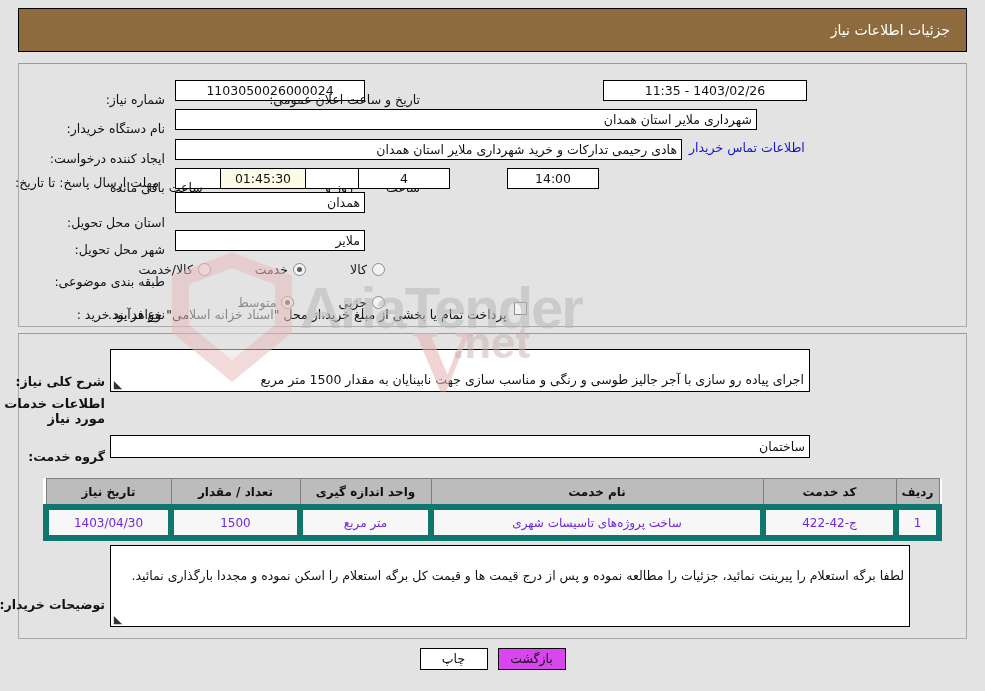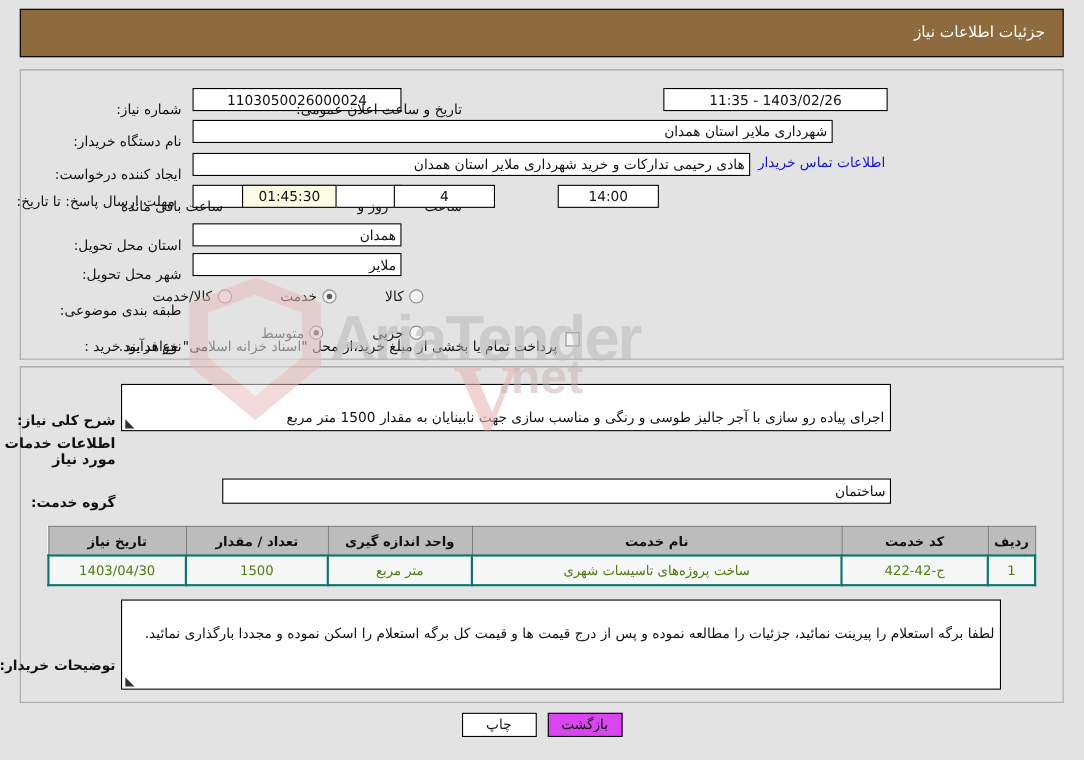--- a/index.html
+++ b/index.html
@@ -234,24 +234,24 @@
     background: #bcbcbc;
     border: 1px solid #7e7e7e;
     font-weight: bold;
     height: 25px;
     color: #111;
     text-align: center;
     padding: 0 3px;
   }
   #items-table td {
     background: #f7f7f7;
-    border: 2px solid #0f766e;
+    border: 6px solid #0f766e;
     height: 25px;
     text-align: center;
-    color: #4d7c0f;
+    color: #6d28d9;
     padding: 0 3px;
   }
 
   
   .footer {
     position: absolute;
     left: 0;
     top: 648px;
     width: 985px;
     display: flex;
@@ -343,21 +343,21 @@
 <div class="row" style="top:168px; left:220px;">
   <div class="field f-center f-cream" style="width:86px;">01:45:30</div>
 </div>
 <div class="row" style="top:168px; left:110px;">
   <span class="lbl">ساعت باقی مانده</span>
 </div>
 
 <div class="row" style="top:203px; right:820px;">
   <span class="lbl">استان محل تحویل:</span>
 </div>
-<div class="row" style="top:203px; right:620px;padding-left:24px;">
+<div class="row" style="top:192px; right:620px;padding-left:24px;">
   <div class="field f-right" style="width:190px;">همدان</div>
 </div>
 
 <div class="row" style="top:230px; right:820px;">
   <span class="lbl">شهر محل تحویل:</span>
 </div>
 <div class="row" style="top:230px; right:620px;">
   <div class="field f-right" style="width:190px;">ملایر</div>
 </div>
 
@@ -407,21 +407,21 @@
 جزئیات در برگه پیوست</span>
   <span class="grip">◣</span>
 </div>
 
 <div class="section-heading" style="top:396px; right:880px;">اطلاعات خدمات مورد نیاز</div>
 
 <div class="row" style="top:437px; right:880px;">
   <span class="lbl lbl-bold">گروه خدمت:</span>
 </div>
 <div class="row" style="top:435px; right:175px;">
-  <div class="field f-right" style="width:608px; height:23px; line-height:21px;">ساختمان</div>
+  <div class="field f-right" style="width:700px; height:23px; line-height:21px;">ساختمان</div>
 </div>
 
 <table id="items-table">
   <thead>
     <tr>
       <th style="width:36px;">ردیف</th>
       <th style="width:126px;">کد خدمت</th>
       <th>نام خدمت</th>
       <th style="width:124px;">واحد اندازه گیری</th>
       <th style="width:122px;">تعداد / مقدار</th>

